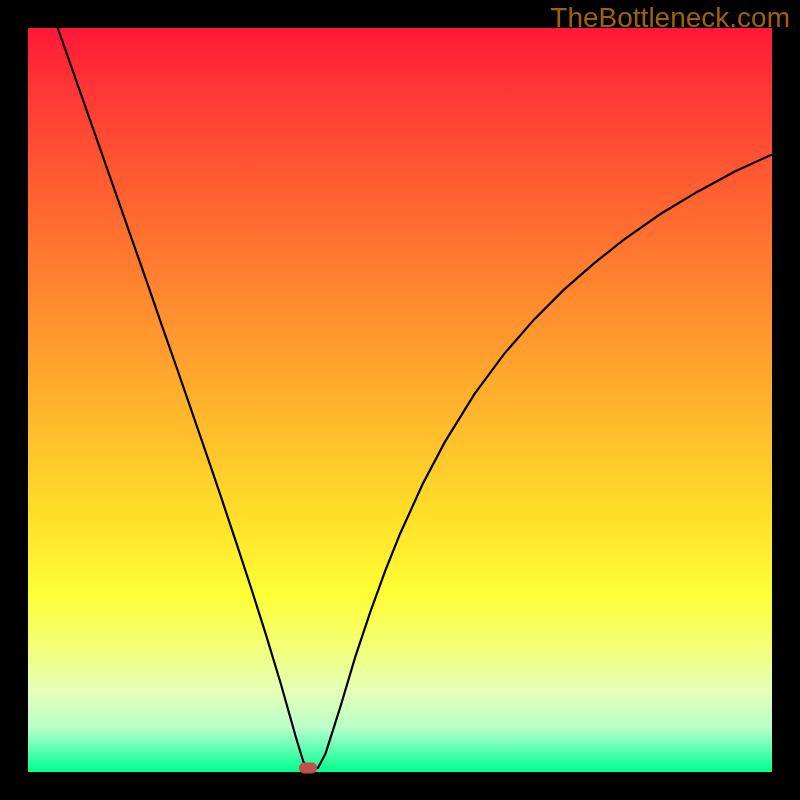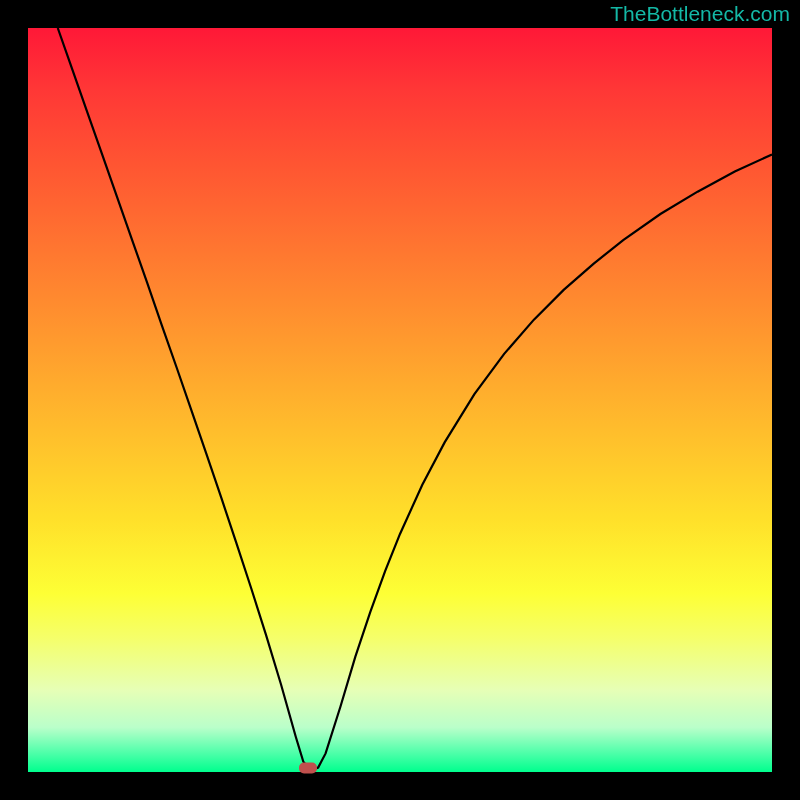--- a/index.html
+++ b/index.html
@@ -8,22 +8,22 @@
     height: 800px;
     background: #000;
     position: relative;
     overflow: hidden;
   }
   .watermark {
     position: absolute;
     top: 2px;
     right: 10px;
     font-family: Arial, Helvetica, sans-serif;
-    font-size: 21px;
-    color: #14b8a6;
+    font-size: 28px;
+    color: #a16207;
     z-index: 3;
     font-weight: 500;
   }
   .plot-area {
     position: absolute;
     top: 28px;
     left: 28px;
     width: 744px;
     height: 744px;
     background: linear-gradient(

